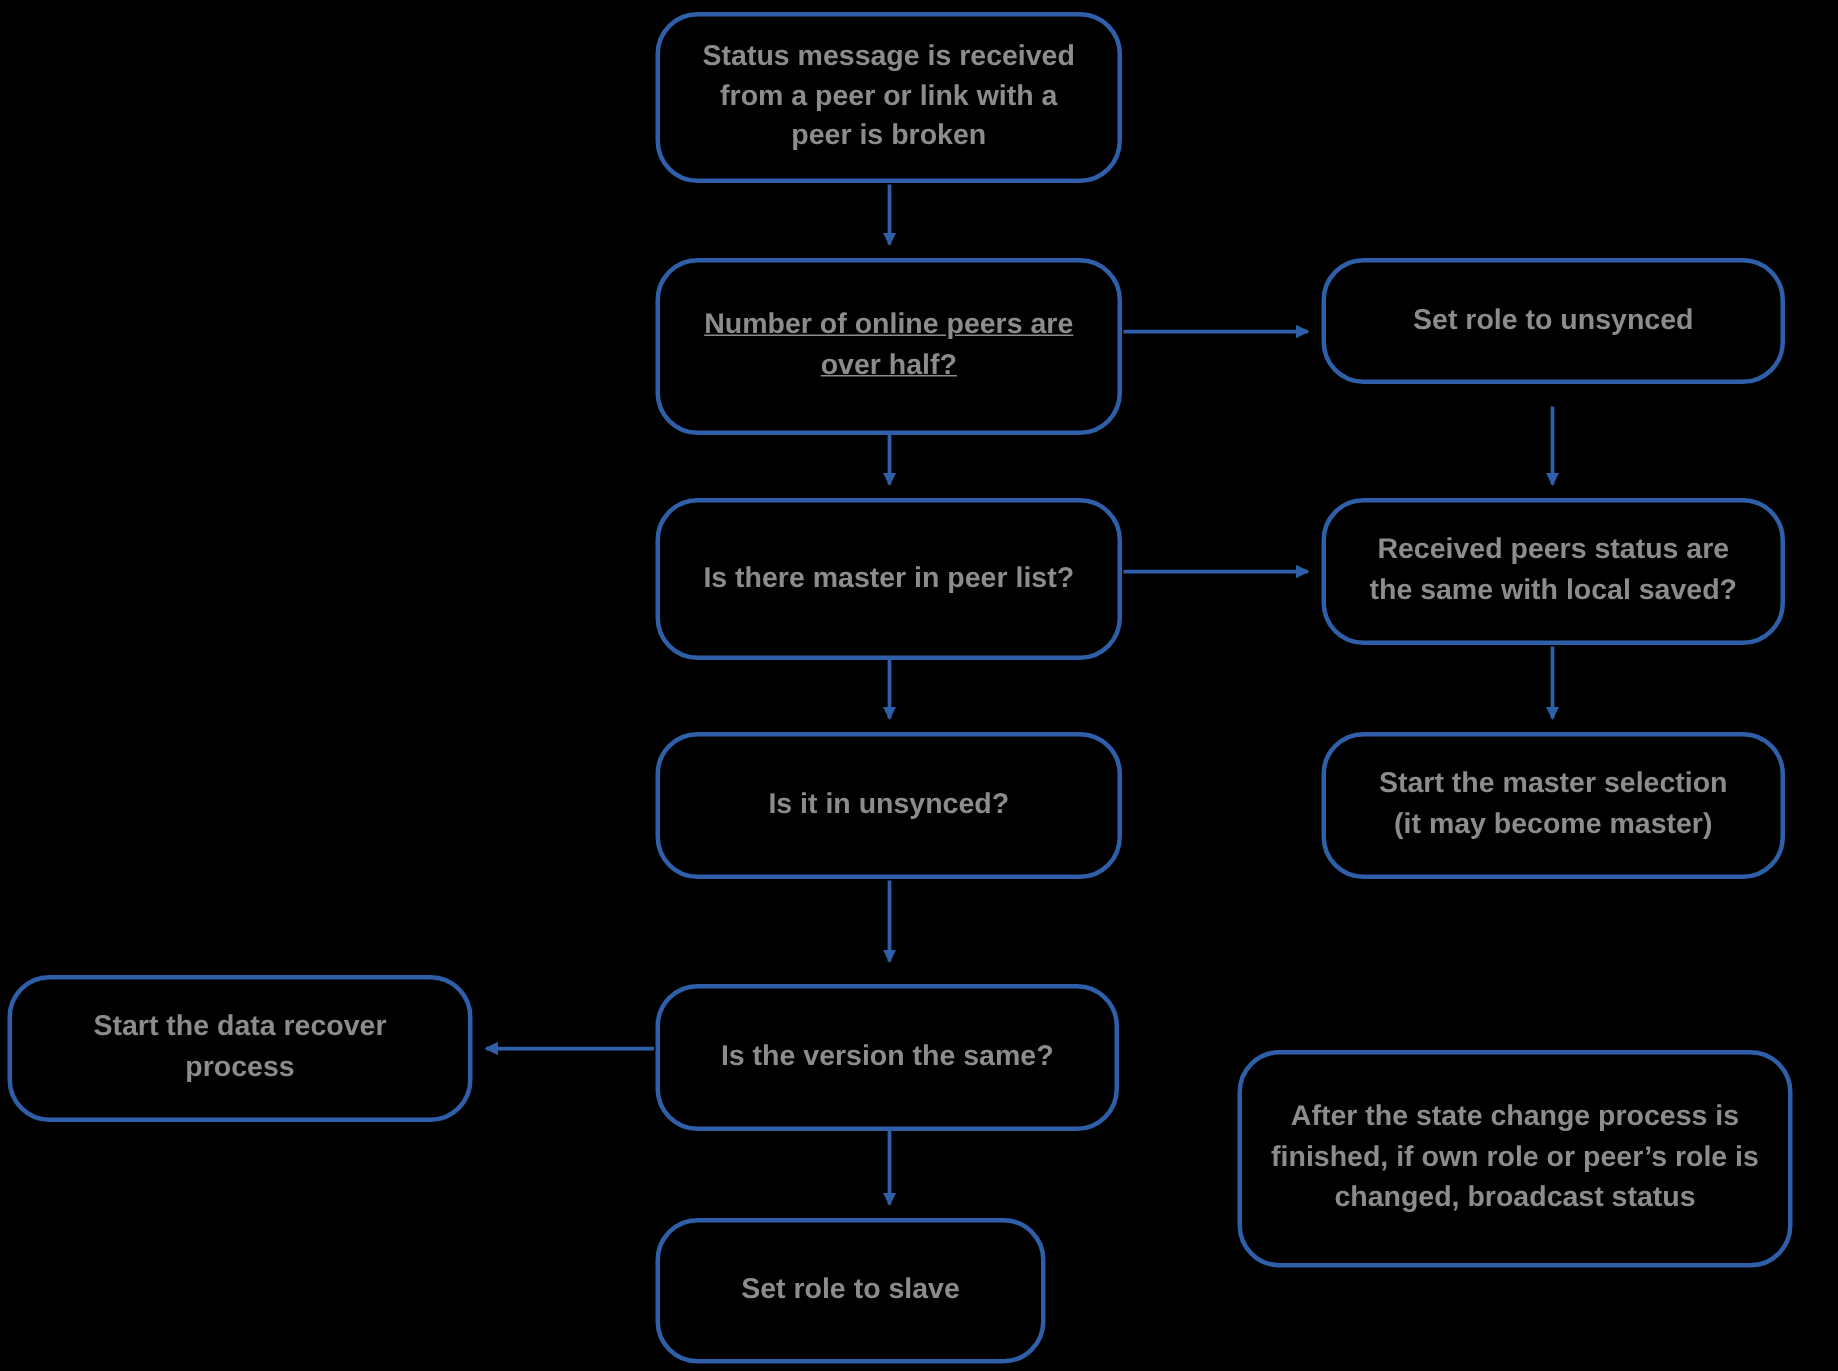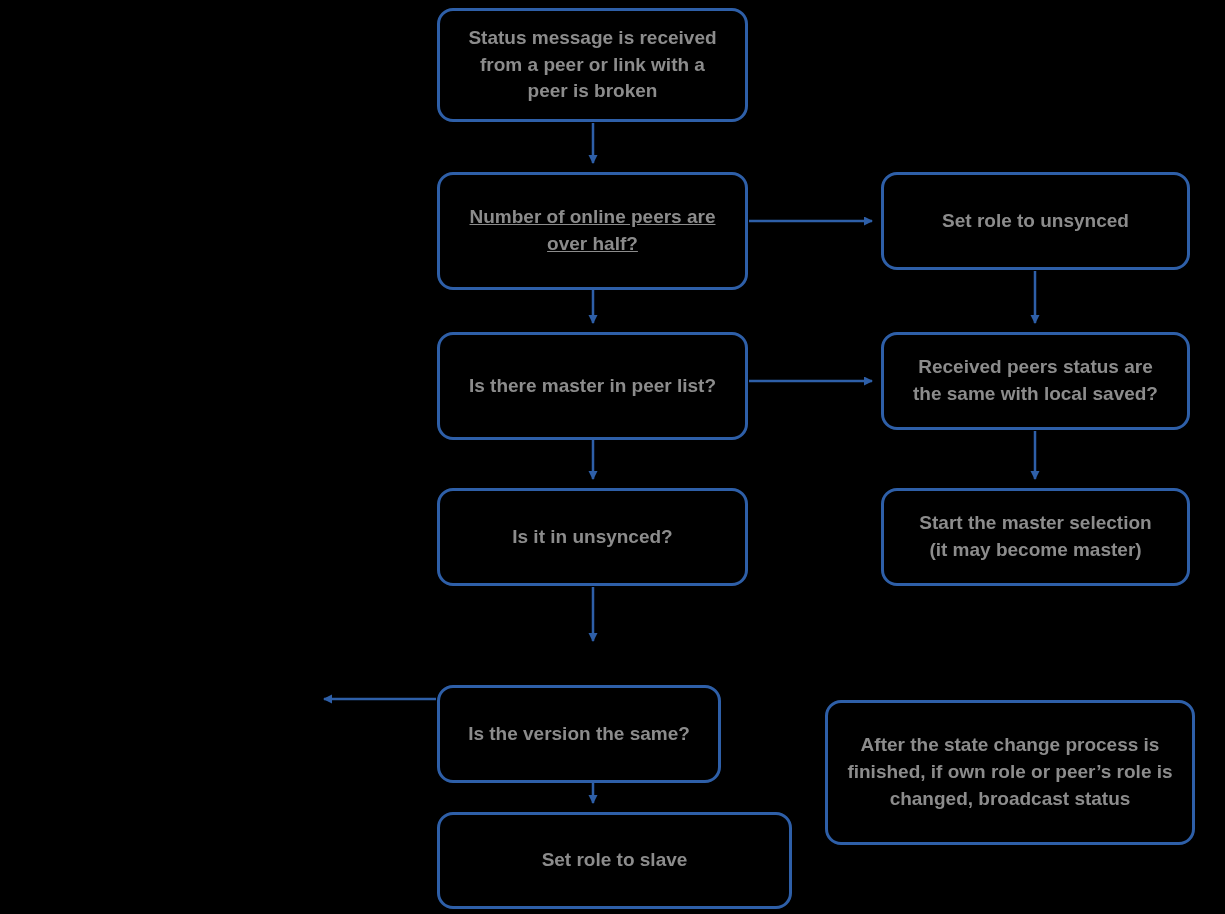--- a/index.html
+++ b/index.html
@@ -12,45 +12,45 @@
     width: 1225px;
     height: 914px;
     background: #000000;
     font-family: "Liberation Sans", sans-serif;
     overflow: hidden;
   }
   .node {
     position: absolute;
     box-sizing: border-box;
     border: 3px solid #2e5fa8;
-    border-radius: 16px;
+    border-radius: 28px;
     background: #000000;
     color: #8c8c8c;
     font-weight: bold;
     font-size: 19px;
     line-height: 1.42;
     display: flex;
     align-items: center;
     justify-content: center;
     text-align: center;
     padding: 8px 26px;
   }
   .node span { display: block; }
   
   #n-status          { left: 437px; top: 8px;   width: 311px; height: 114px; }
   #n-over-half       { left: 437px; top: 172px; width: 311px; height: 118px; text-decoration: underline;  }
-  #n-set-unsynced    { left: 881px; top: 172px; width: 309px; height: 98px; align-items: center;  }
+  #n-set-unsynced    { left: 881px; top: 172px; width: 309px; height: 84px; align-items: center;  }
   #n-master-in-list  { left: 437px; top: 332px; width: 311px; height: 108px;  }
   #n-status-same     { left: 881px; top: 332px; width: 309px; height: 98px;  }
   #n-in-unsynced     { left: 437px; top: 488px; width: 311px; height: 98px;  }
   #n-master-select   { left: 881px; top: 488px; width: 309px; height: 98px; justify-content: center;  }
   #n-data-recover    { left: 5px;   top: 650px; width: 310px; height: 98px;  }
-  #n-version-same    { left: 437px; top: 685px; width: 284px; height: 98px;  }
+  #n-version-same    { left: 437px; top: 656px; width: 309px; height: 98px;  }
   #n-broadcast-note  { left: 825px; top: 700px; width: 370px; height: 145px; padding: 8px 18px; }
-  #n-set-slave       { left: 437px; top: 812px; width: 355px; height: 97px;  }
+  #n-set-slave       { left: 437px; top: 812px; width: 260px; height: 97px;  }
   #edges {
     position: absolute;
     left: 0; top: 0;
     width: 1225px;
     height: 914px;
     pointer-events: none;
   }
   #edges line {
     stroke: #2e5fa8;
     stroke-width: 2.5;
@@ -100,20 +100,23 @@
   </div>
 
   <div class="node" id="n-in-unsynced">
     <span>Is it in unsynced?</span>
   </div>
 
   <div class="node" id="n-master-select">
     <span>Start the master selection (it may become master)</span>
   </div>
 
+  <div class="node" id="n-data-recover">
+    <span style="max-width:210px;">Start the data recover process</span>
+  </div>
 
   <div class="node" id="n-version-same">
     <span>Is the version the same?</span>
   </div>
 
   <div class="node" id="n-broadcast-note">
     <span>After the state change process is finished, if own role or peer’s role is changed, broadcast status</span>
   </div>
 
   <div class="node" id="n-set-slave">

